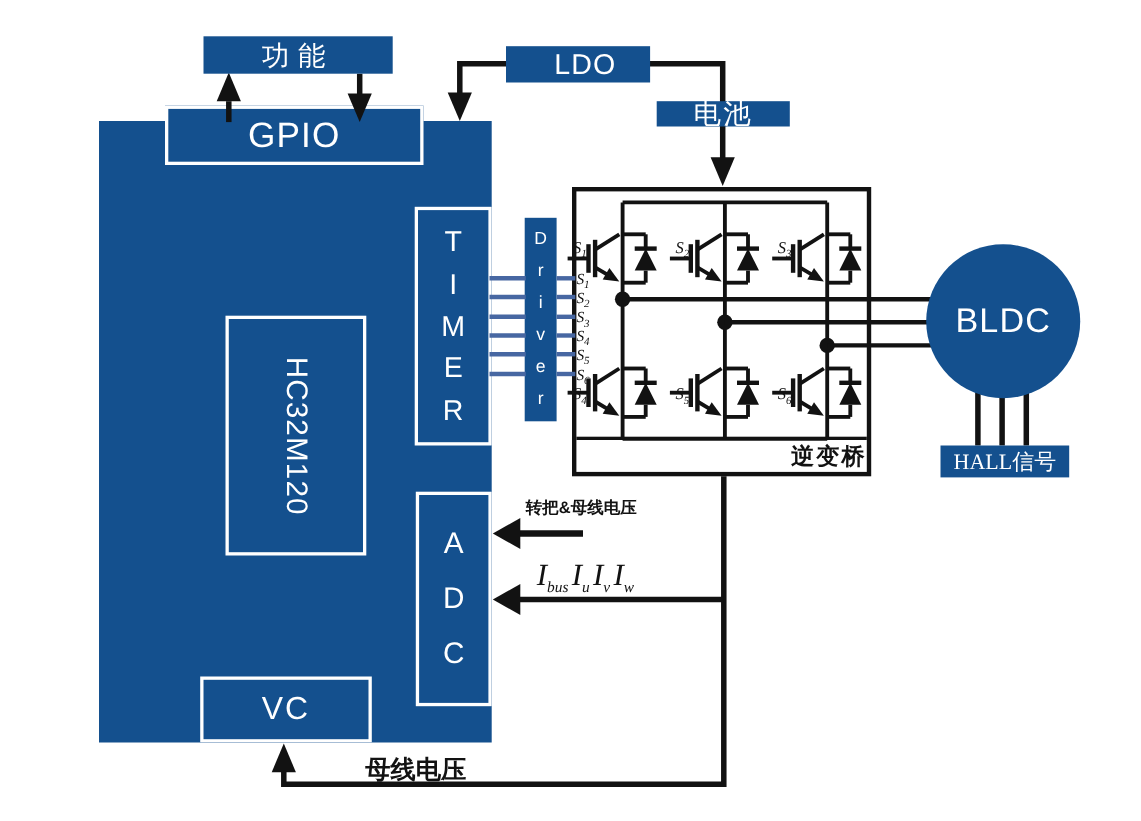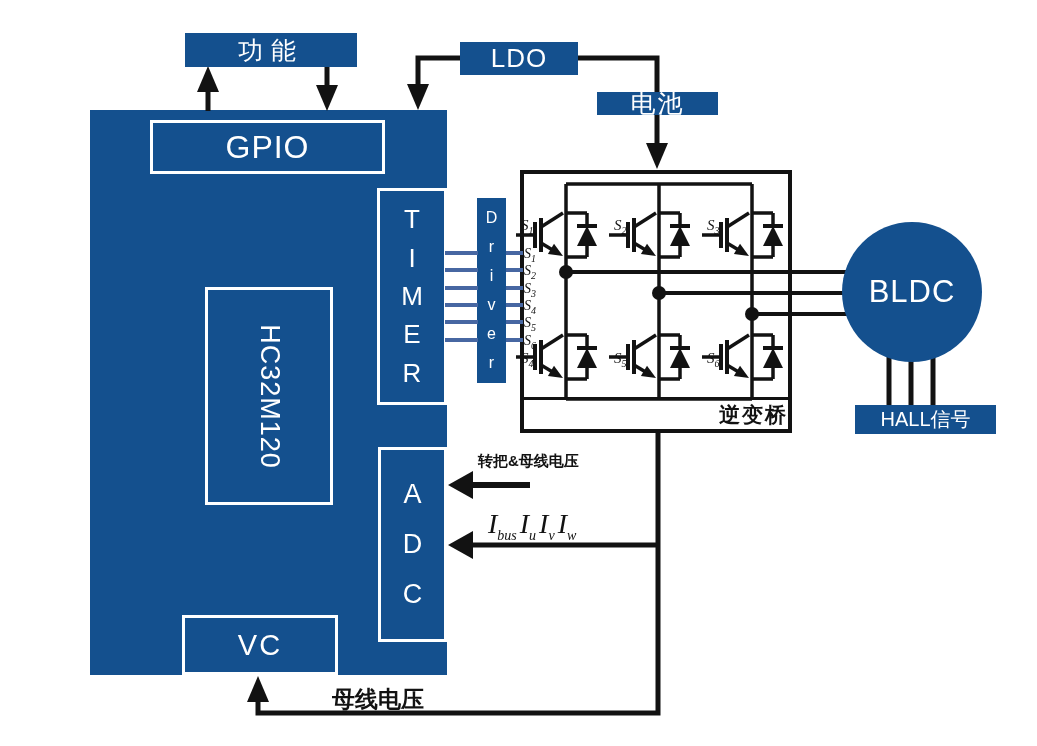--- a/index.html
+++ b/index.html
@@ -10,35 +10,35 @@
   }
   .abs{position:absolute;}
   .blue{background:var(--blue);}
   .cfx{display:flex;align-items:center;justify-content:center;}
   .wbox{border:3px solid #ffffff; box-sizing:border-box; color:#ffffff;}
   .plainbox{color:#ffffff;}
   .stack{display:flex;flex-direction:column;align-items:center;justify-content:space-evenly;color:#fff;box-sizing:border-box;}
   .annot{color:var(--ink); font-weight:600; white-space:nowrap;}
 
   #mcu-block{left:90px; top:110px; width:357px; height:565px;}
-  #gpio-box{left:150px; top:120px; width:235px; height:54px; font-size:32px; letter-spacing:1px;}
+  #gpio-box{left:150px; top:96px; width:235px; height:54px; font-size:32px; letter-spacing:1px;}
   #hc-box{left:205px; top:287px; width:128px; height:218px;}
   #hc-box .vtxt{transform:rotate(90deg); white-space:nowrap; font-size:27px; letter-spacing:1px; color:#fff;}
   #timer-box{left:377px; top:188px; width:70px; height:217px; font-size:26px; padding:6px 0;}
   #adc-box{left:378px; top:447px; width:69px; height:195px; font-size:27px; padding:10px 0;}
   #vc-box{left:182px; top:615px; width:156px; height:60px; font-size:29px; letter-spacing:2px;}
   #func-box{left:185px; top:33px; width:172px; height:34px; font-size:25px; letter-spacing:8px; z-index:6;}
-  #ldo-box{left:460px; top:42px; width:118px; height:33px; font-size:26px; letter-spacing:1px; z-index:6;}
+  #ldo-box{left:460px; top:42px; width:118px; height:33px; font-size:26px; letter-spacing:1px; z-index:6;padding-left:13px;}
   #battery-box{left:597px; top:92px; width:121px; height:23px; font-size:25px; letter-spacing:2px; z-index:6;}
   #driver-box{left:477px; top:198px; width:29px; height:185px; font-size:16px; z-index:4;}
   #bridge-box{left:520px; top:170px; width:272px; height:263px; border:4px solid var(--ink); box-sizing:border-box; z-index:1;}
   #bridge-strip{position:absolute; left:0; right:0; bottom:0; height:29px; border-top:3px solid var(--ink);
     display:flex; align-items:center; justify-content:flex-end; font-size:21px; color:var(--ink); letter-spacing:2px; font-weight:600;}
   #bldc-circle{left:842px; top:222px; width:140px; height:140px; border-radius:50%; font-size:31px; letter-spacing:1px; z-index:6;}
-  #hall-box{left:855px; top:405px; width:141px; height:29px; font-size:20px; z-index:6;}
+  #hall-box{left:855px; top:405px; width:117px; height:29px; font-size:20px; z-index:6;font-family:Liberation Serif, serif;}
 
   #throttle-label{left:478px; top:452px; font-size:15px; z-index:7;}
   #overcurrent-label{left:332px; top:684px; font-size:23px; z-index:7;}
   #current-label{left:488px; top:508px; z-index:7; color:var(--ink);
     font-family:"Liberation Serif", serif; font-style:italic; font-size:28px; white-space:nowrap;}
   #current-label .ig{margin-right:3px;}
   #current-label sub{font-size:14px; font-style:italic; letter-spacing:0px;}
 
   #diagram-svg{left:0; top:0; z-index:5; pointer-events:none;}
   .z2{z-index:2;}

